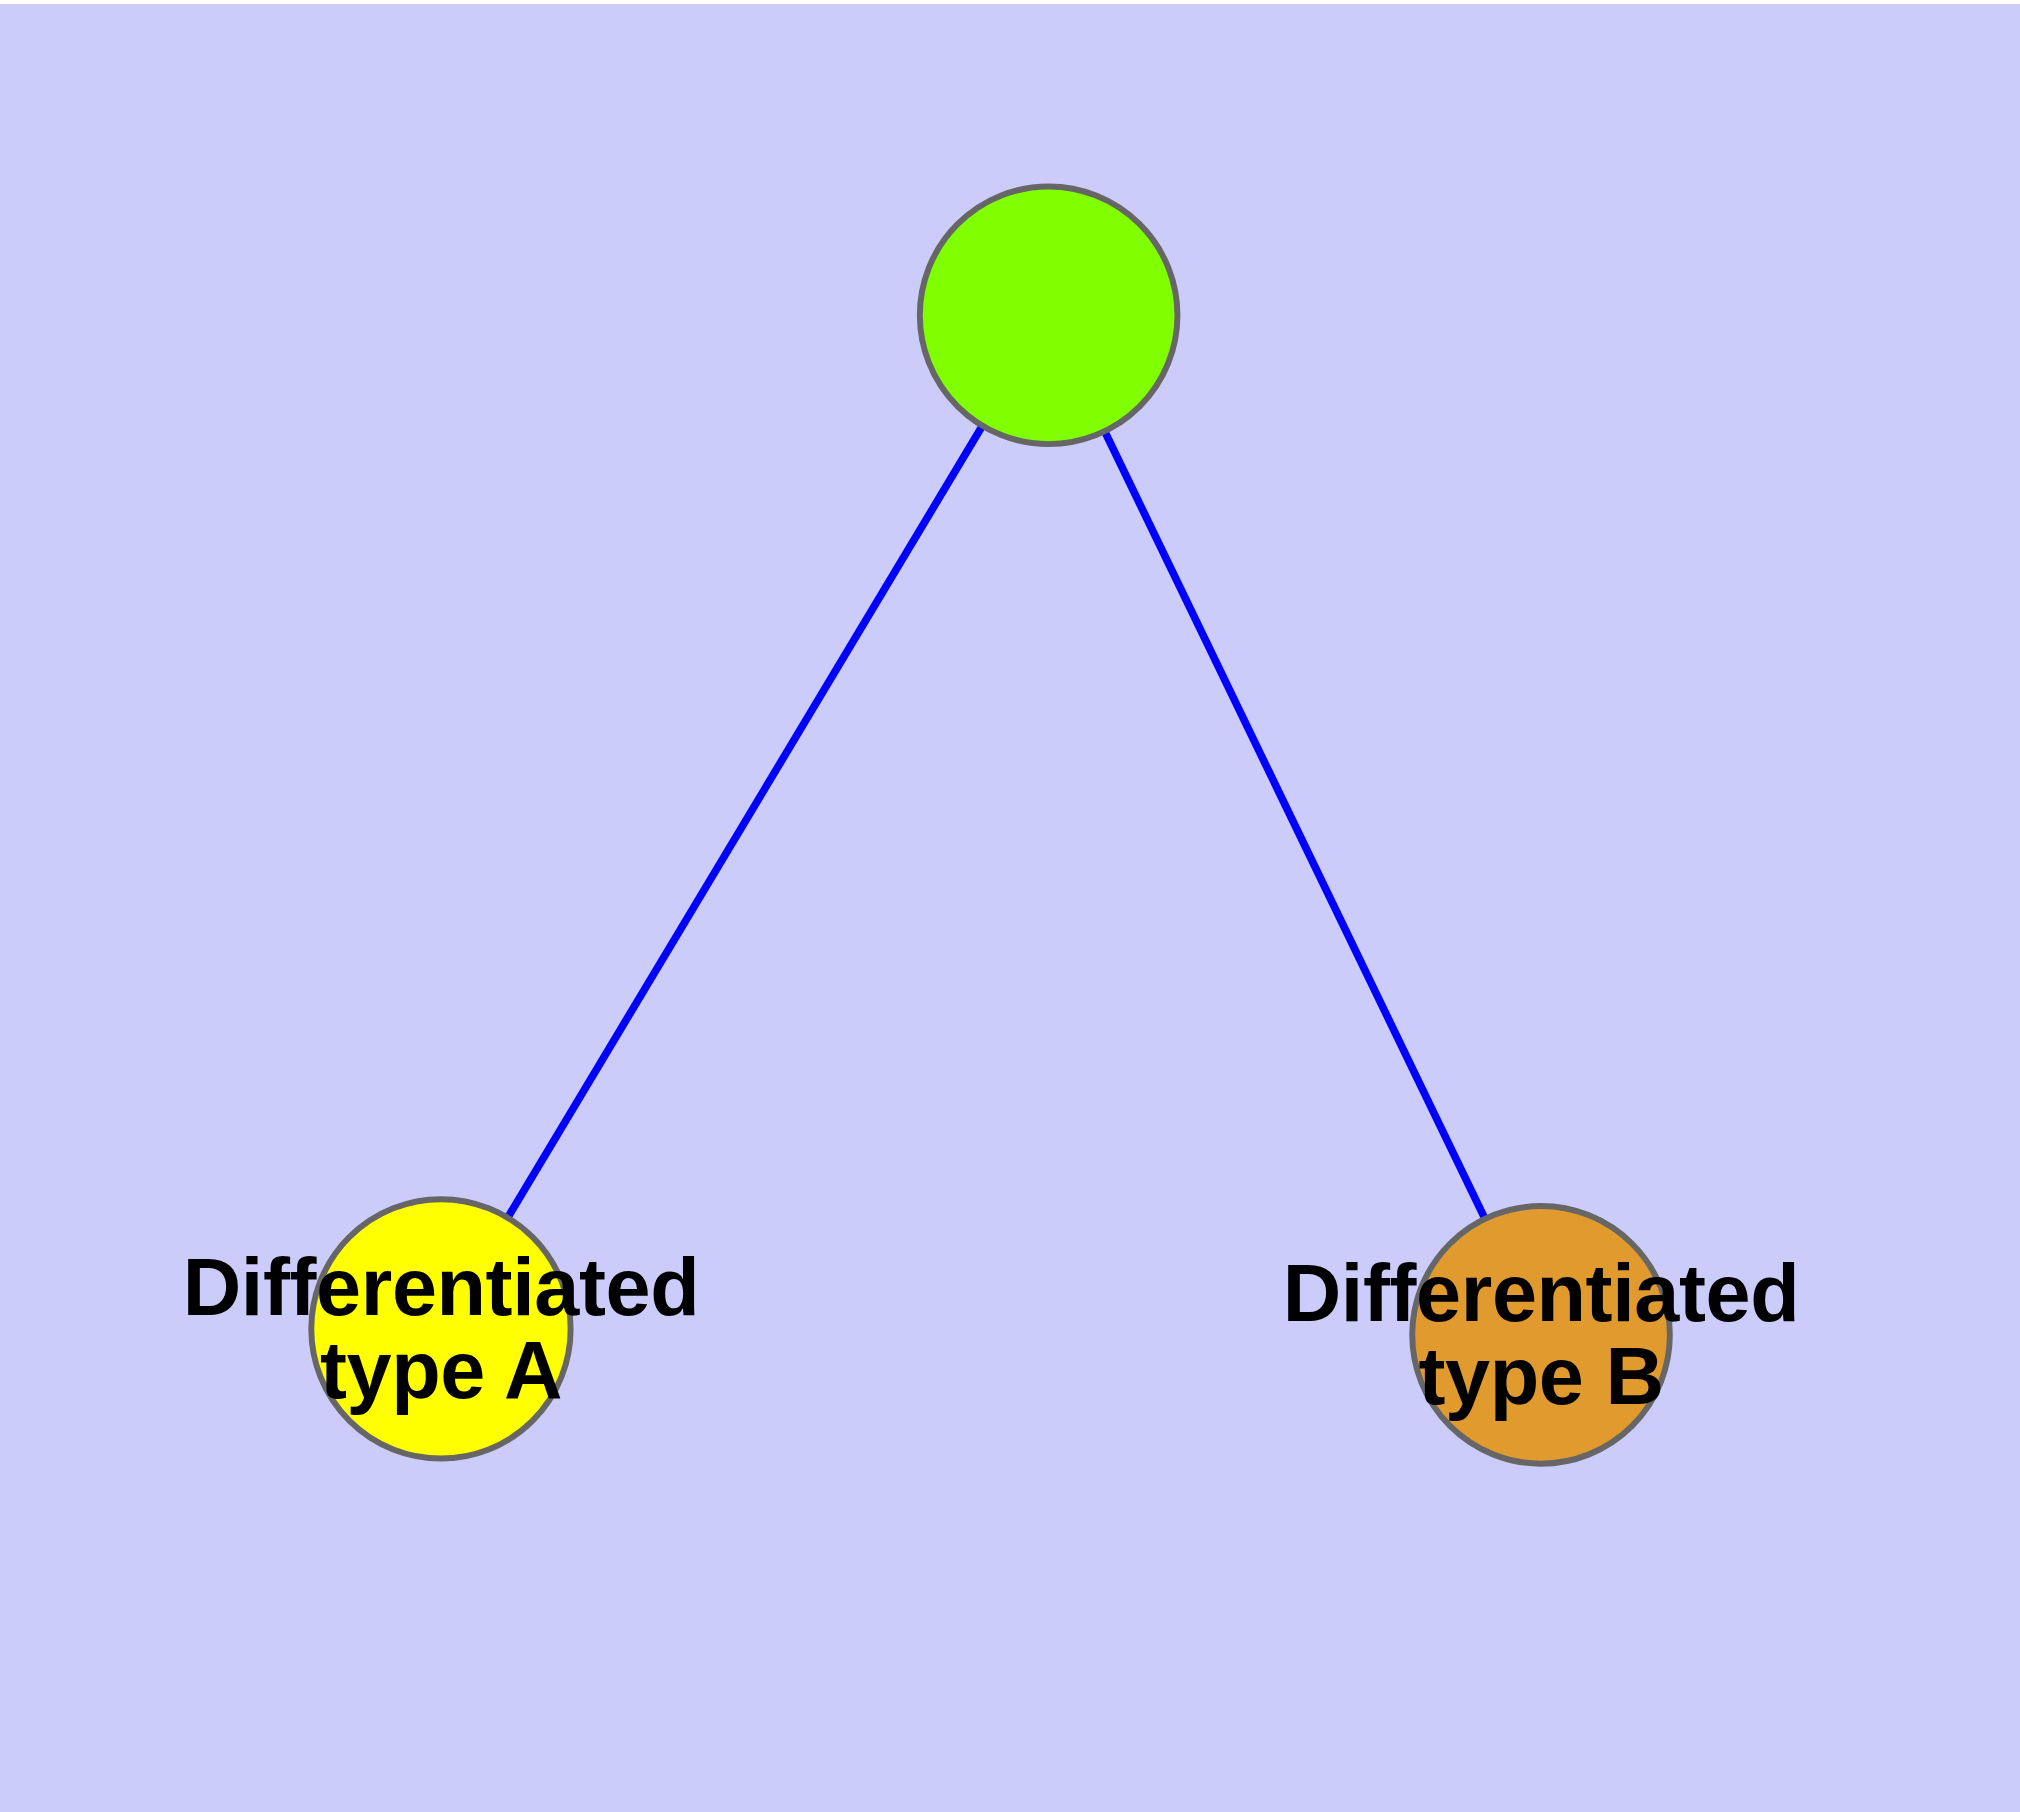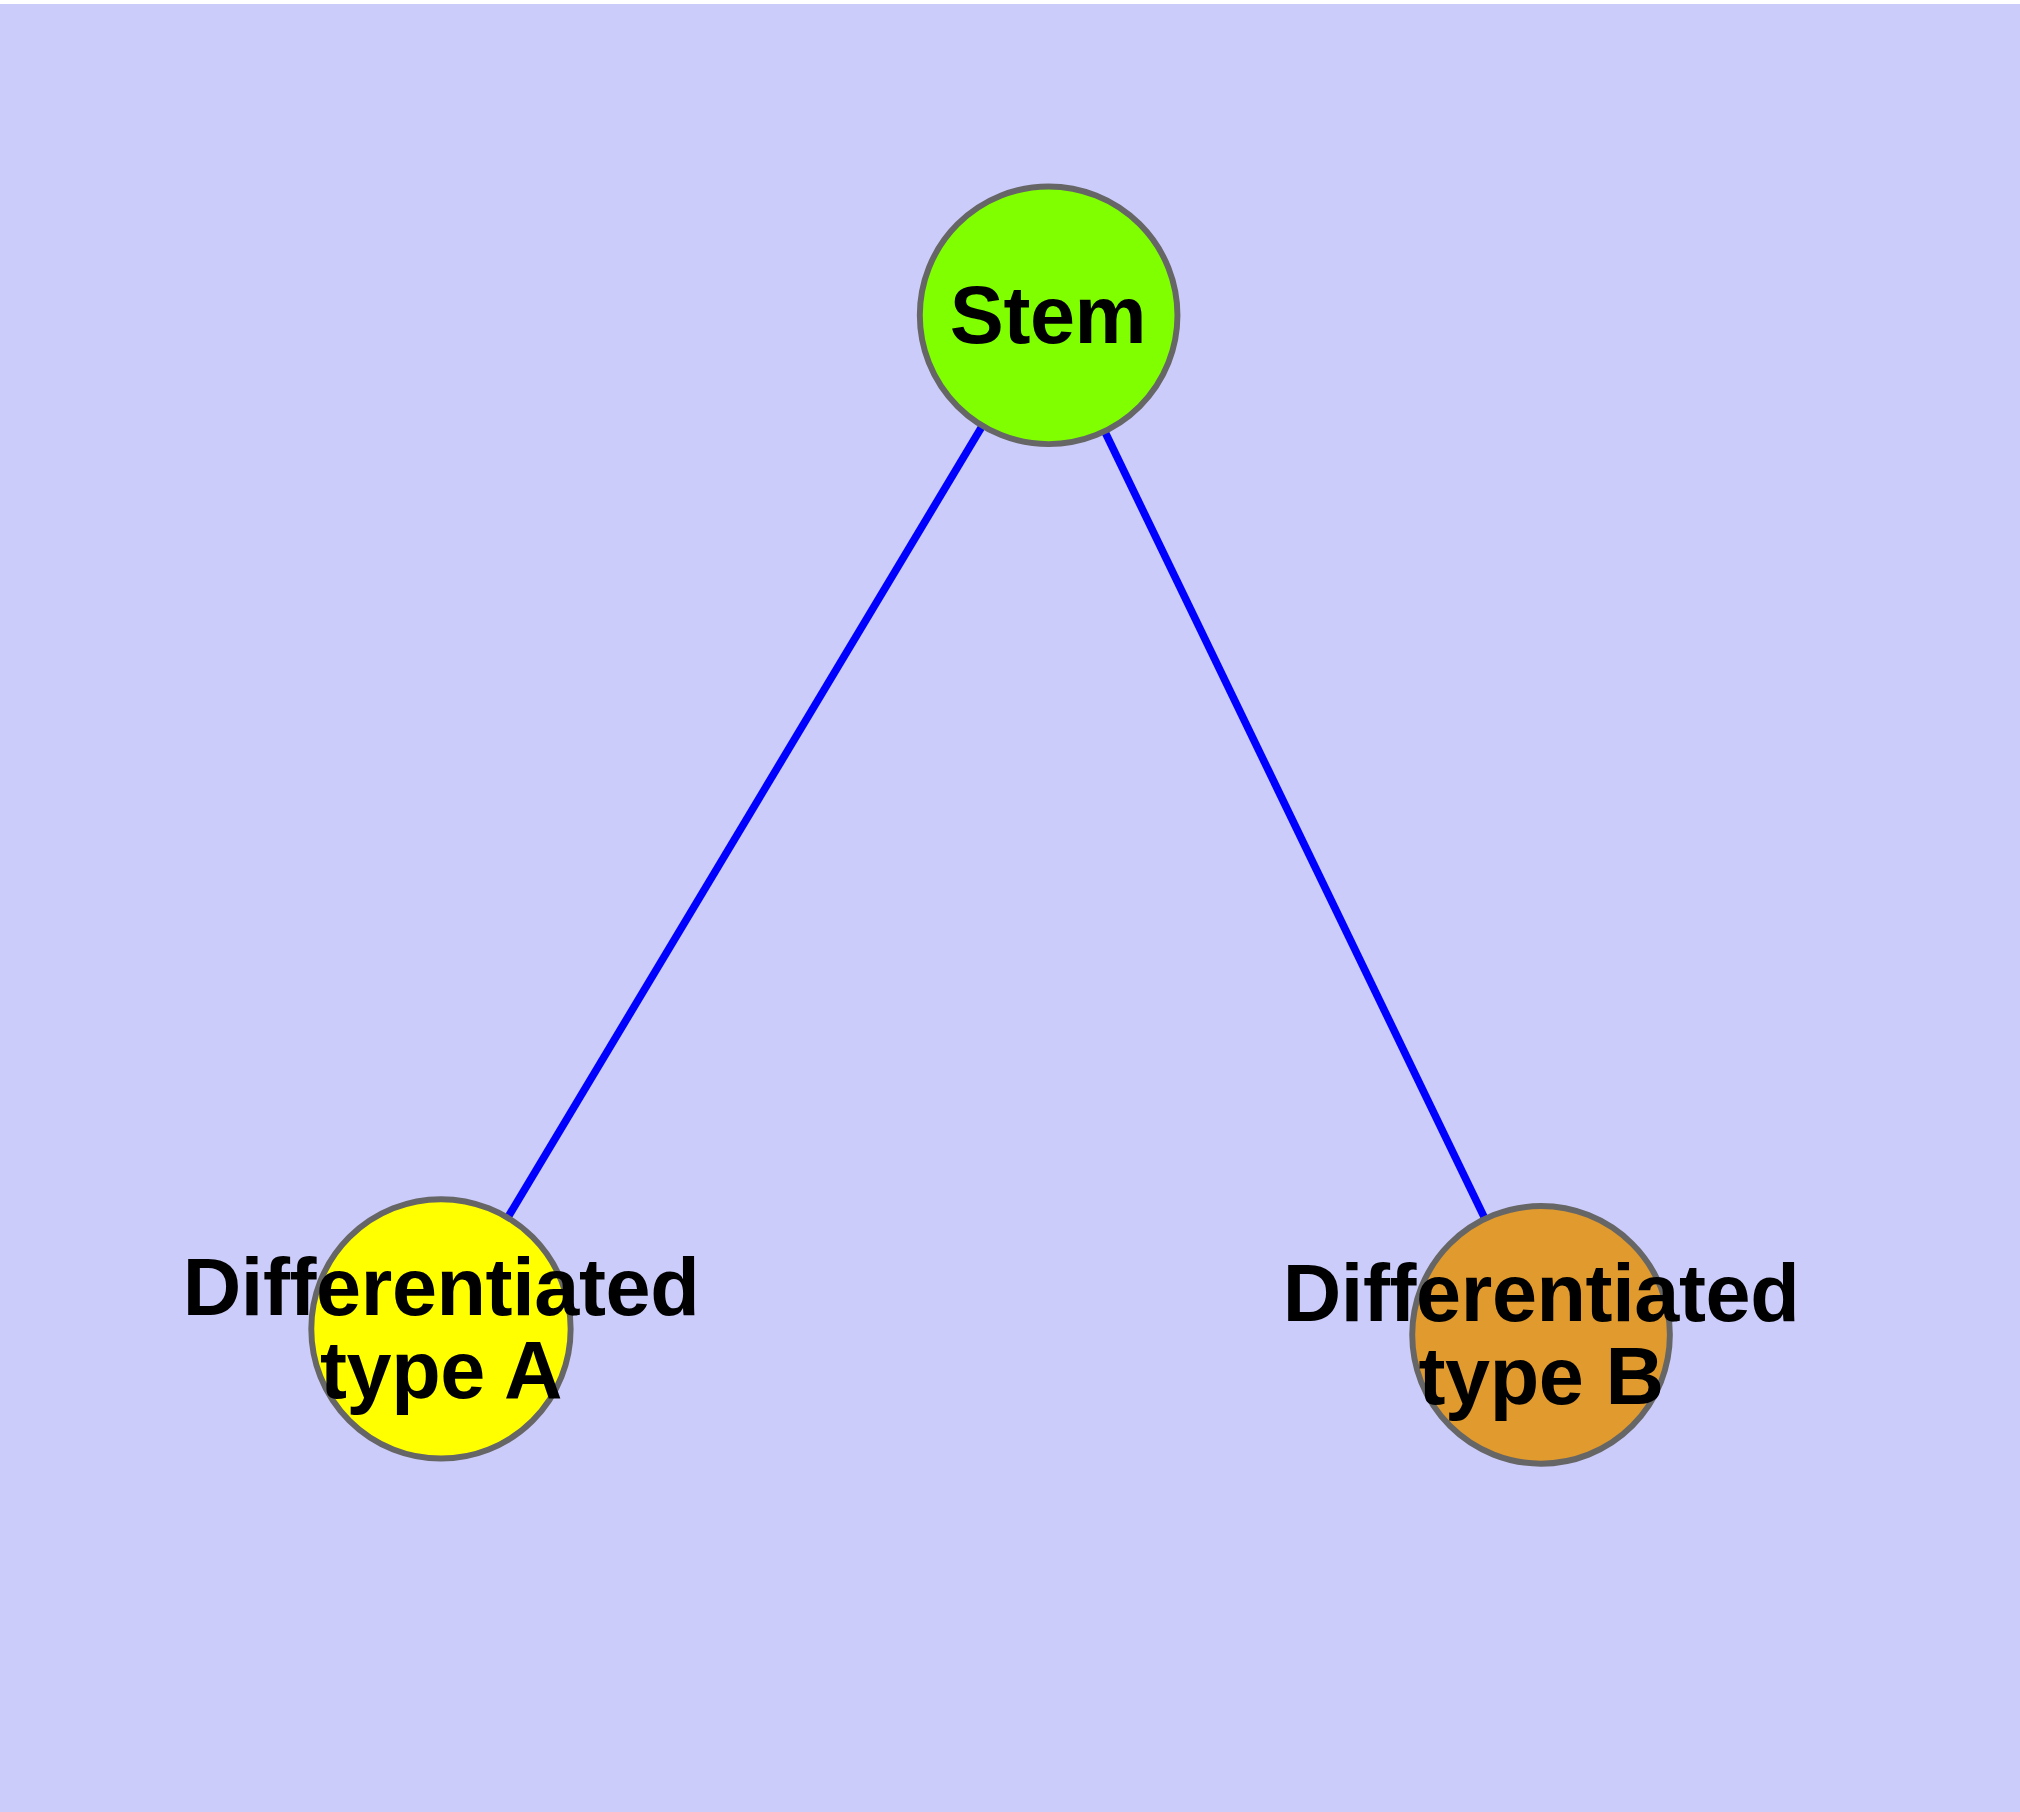--- a/index.html
+++ b/index.html
@@ -59,19 +59,18 @@
       <line id="edge-0" x1="1158.844740123752" y1="502.36776961226315" x2="598.6694392175392" y2="1436.7745476929194" stroke="#0000ff" stroke-width="9" stroke-linecap="butt"></line>
       <line id="edge-1" x1="1303.104129671235" y1="508.8730946548976" x2="1751.895870328765" y2="1438.1269053451024" stroke="#0000ff" stroke-width="9" stroke-linecap="butt"></line>
     </g>
     <g>
       <circle id="node-0" cx="1237" cy="372" r="152" fill="#7fff00" stroke="#666666" stroke-width="7"></circle>
       <circle id="node-1" cx="520" cy="1568" r="153" fill="#ffff00" stroke="#666666" stroke-width="7"></circle>
       <circle id="node-2" cx="1818" cy="1575" r="152" fill="#e09a2e" stroke="#666666" stroke-width="7"></circle>
     </g>
   </svg>
 
-  <div class="node-label" id="label-0" style="left: 1048px; top: 315px; font-size: 81px; color: rgb(0, 0, 0);">Stem</div>
   <div class="node-label" id="label-1" style="left: 441px; top: 1329px; font-size: 81px; color: rgb(0, 0, 0);">Differentiated
 type A</div>
   <div class="node-label" id="label-2" style="left: 1541px; top: 1335px; font-size: 81px; color: rgb(0, 0, 0);">Differentiated
 type B</div>
 </div>
 
 
 </body></html>

